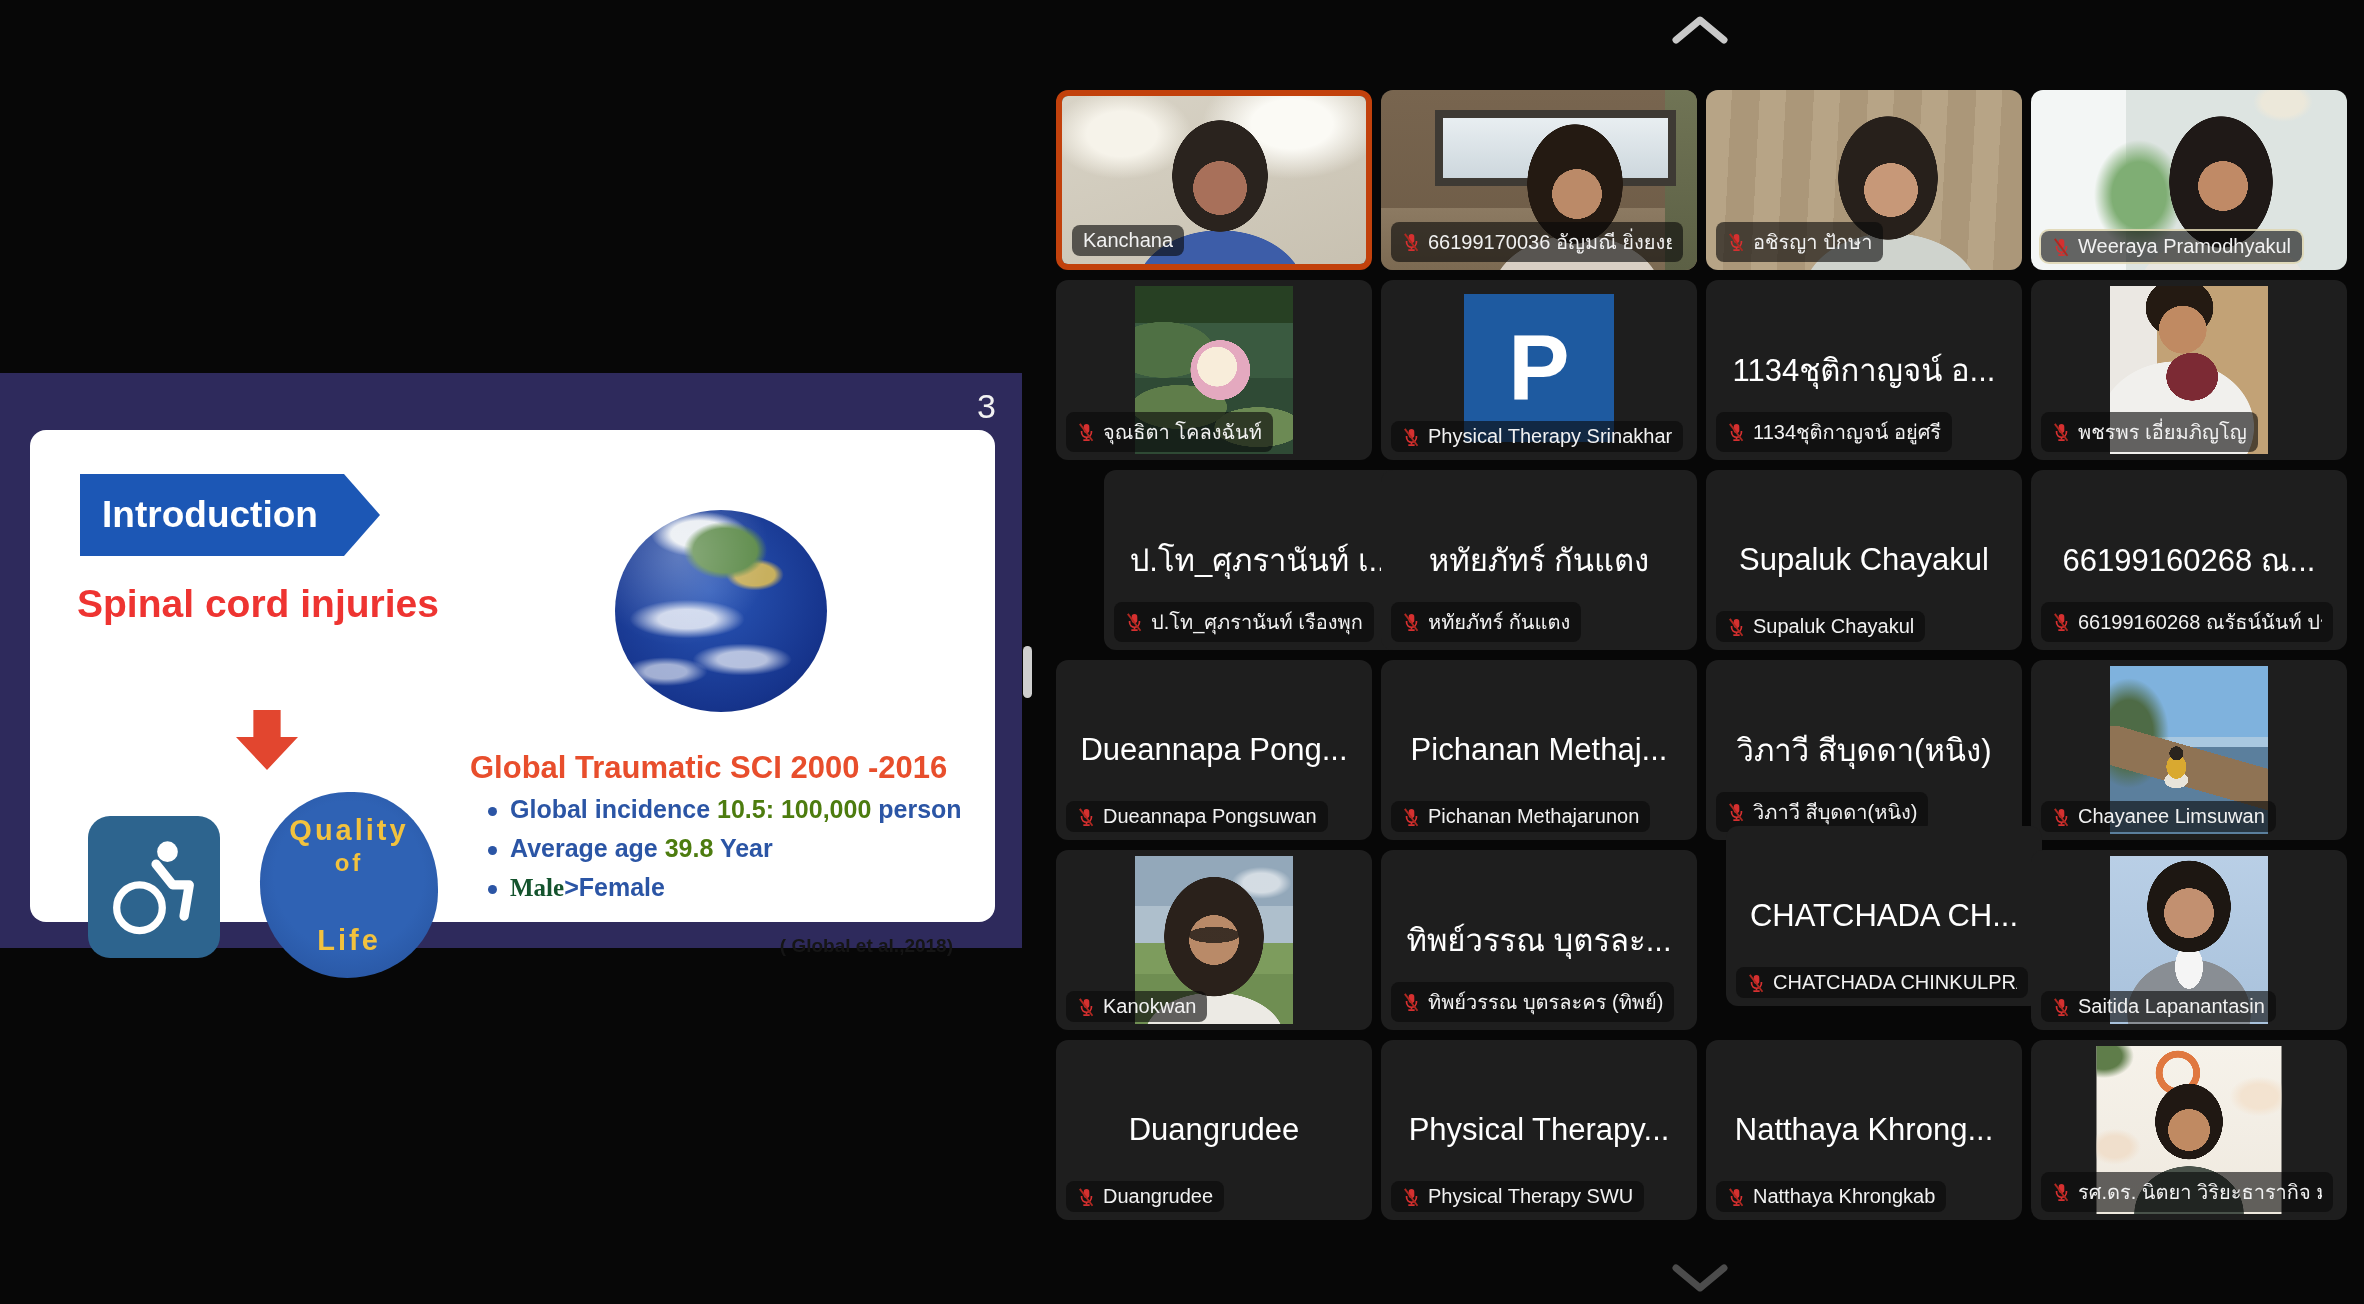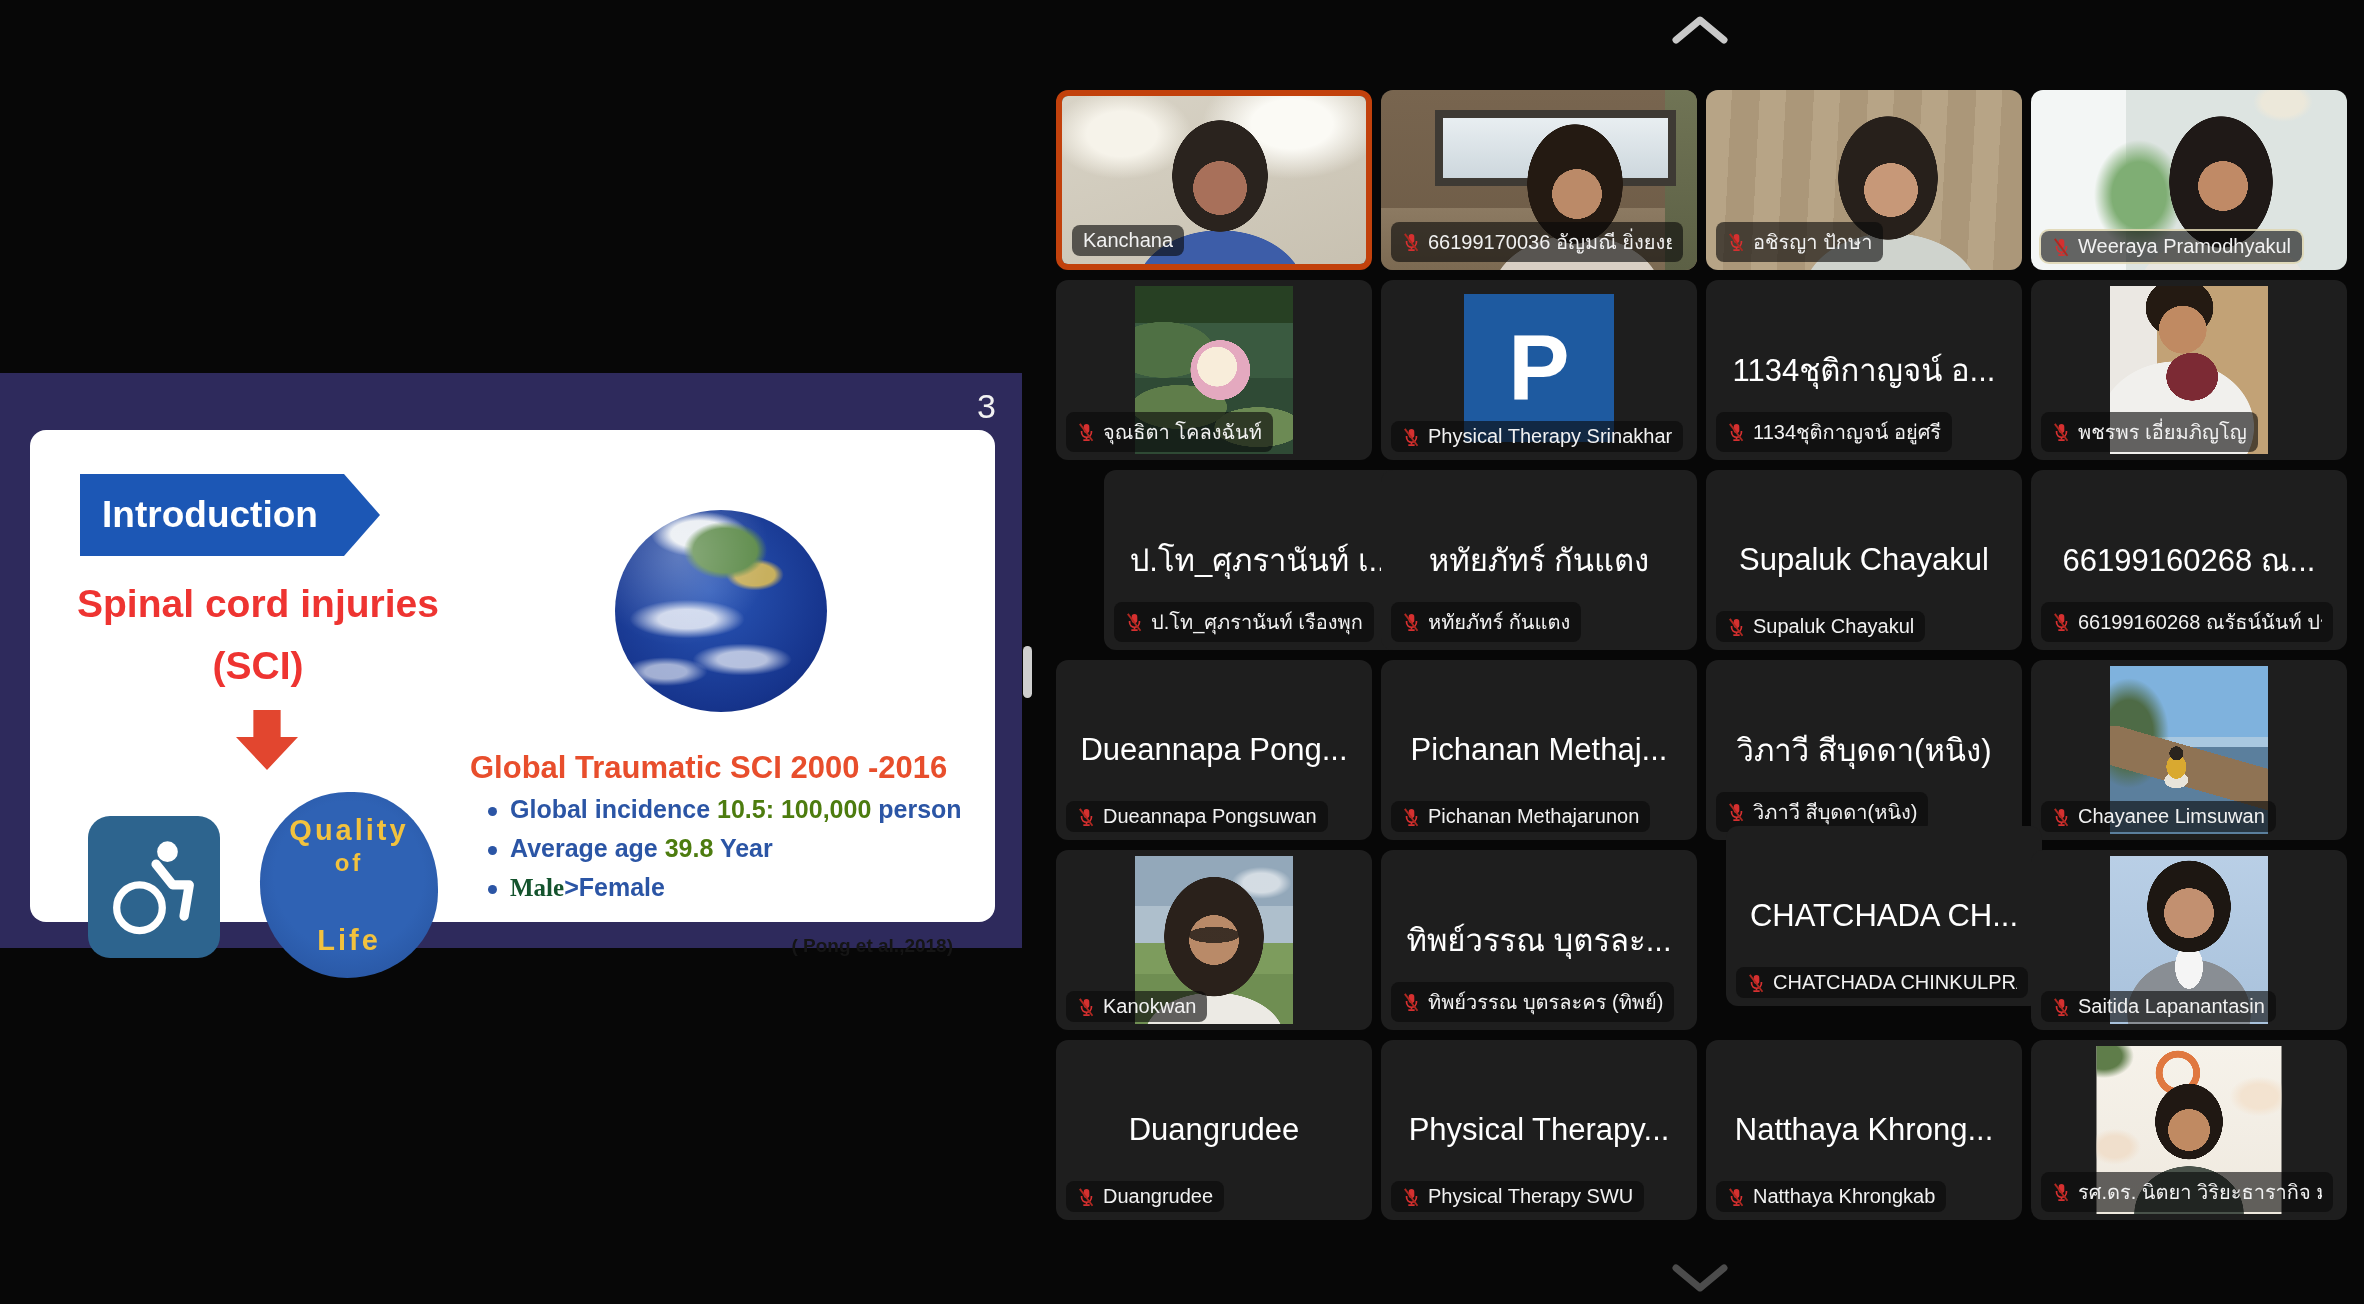--- a/index.html
+++ b/index.html
@@ -147,42 +147,41 @@
 
 <div id="root">
 
   <div class="slide-area">
     <div class="page-num">3</div>
     <div class="card">
       <div class="banner">
         <span>Introduction</span>
       </div>
       <div class="sci-title">Spinal cord injuries</div>
-      <div class="sci-title2">(SCI)</div>
       <div class="red-arrow"></div>
       <div class="wheelchair">
         <svg width="104" height="112" viewBox="0 0 100 108">
           <circle cx="36" cy="74" r="22" stroke="#ffffff" stroke-width="7" fill="none"></circle>
           <circle cx="63" cy="20" r="10" fill="#ffffff"></circle>
           <path d="M52 32 L68 52 L84 52 L79 82" stroke="#ffffff" stroke-width="9" fill="none" stroke-linecap="round" stroke-linejoin="round"></path>
         </svg>
       </div>
       <div class="qol">
         <span class="q1">Quality</span>
         <span class="q2">of</span>
         <span class="q3">Life</span>
       </div>
       <div class="earth"></div>
       <div class="section-title">Global Traumatic SCI 2000 -2016</div>
       <ul class="bullets">
           <li><span class="c-blue">Global incidence </span><span class="c-green">10.5: 100,000 </span><span class="c-blue">person</span></li>
           <li><span class="c-blue">Average age </span><span class="c-green">39.8 </span><span class="c-blue">Year</span></li>
           <li><span class="c-salmon">Male</span><span class="c-blue">&gt;Female</span></li>
         </ul>
-      <div class="citation">( Pong  et al.,2018)</div>
+      <div class="citation">( Global  et al.,2018)</div>
     </div>
   </div>
 
   <div class="scroll-pill"></div>
 
   <div class="chev chev-up">
     <svg width="68" height="44" viewBox="0 0 68 44">
       <polyline points="10,32 34,12 58,32" fill="none" stroke="#c9c9c9" stroke-width="7" stroke-linecap="round" stroke-linejoin="round"></polyline>
     </svg>
   </div>

